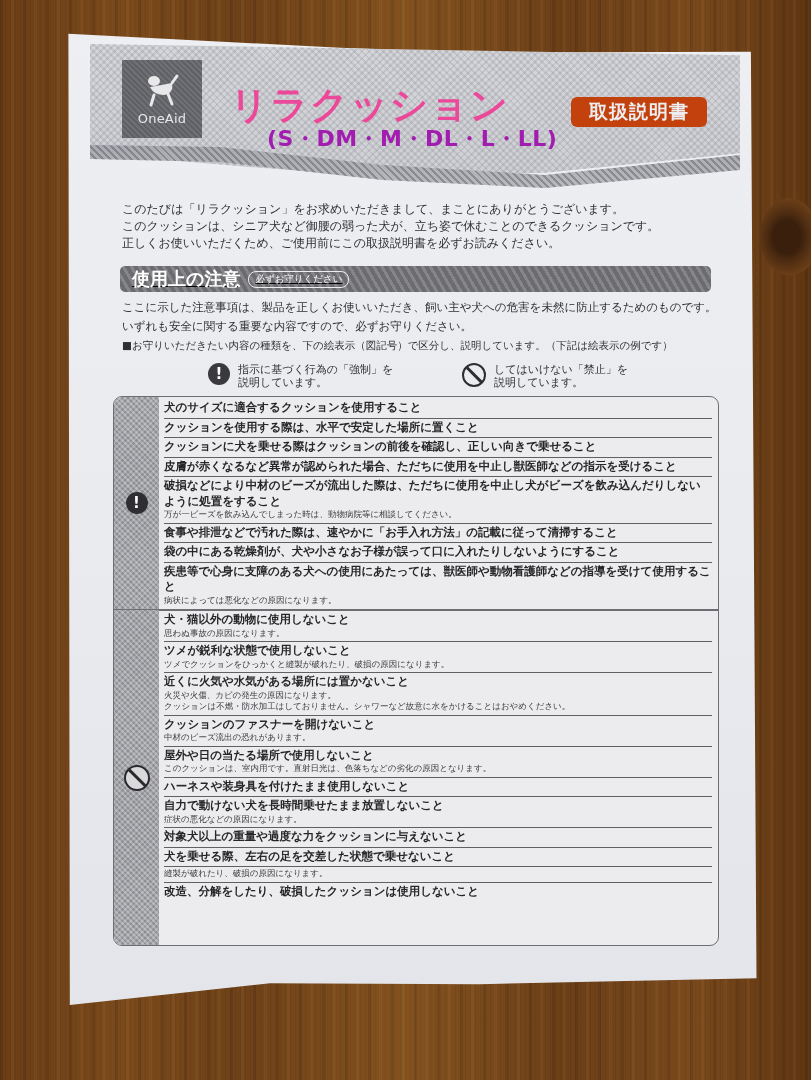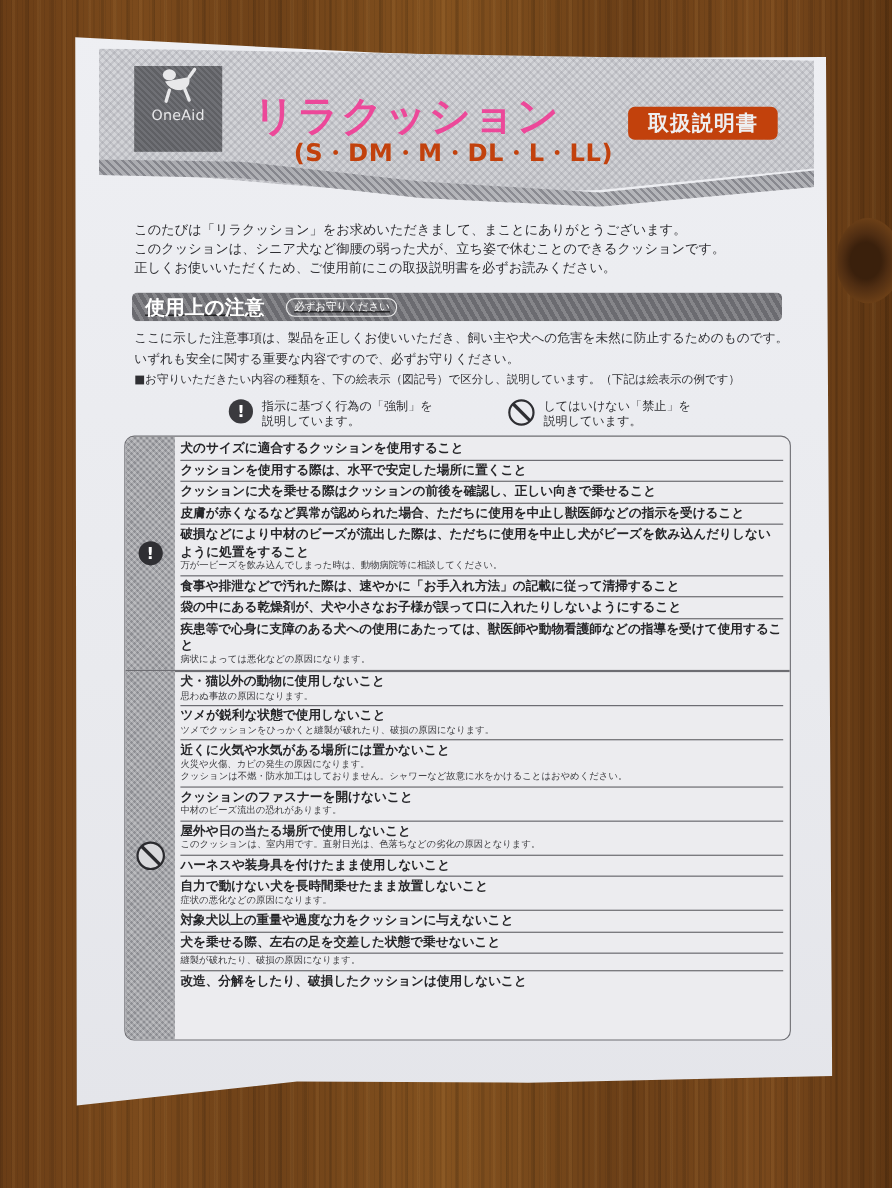--- a/index.html
+++ b/index.html
@@ -35,47 +35,47 @@
     background:
       repeating-linear-gradient(45deg, rgba(60,60,70,0.35) 0 2px, rgba(255,255,255,0) 2px 5px),
       linear-gradient(180deg,#a8a9ae,#b9babe);
     clip-path: polygon(0 10%, 20% 14%, 45% 50%, 70% 70%, 100% 30%, 100% 60%, 70% 96%, 45% 80%, 20% 44%, 0 38%);
   }
   .logo {
     position:absolute; left:122px; top:60px; width:80px; height:78px;
     background:
       repeating-linear-gradient(45deg, rgba(0,0,0,0.14) 0 2px, rgba(0,0,0,0) 2px 4px),
       #6f7075;
-    display:flex; flex-direction:column; align-items:center; justify-content:flex-start;
+    display:flex; flex-direction:column; align-items:center; justify-content:center;
   }
   .logo-text { color:#e8e8ea; font-size:13px; margin-top:2px; letter-spacing:0.2px; }
   .title {
     position:absolute; left:230px; top:80px; font-size:38px; font-weight:bold; color:#ec4899; letter-spacing:1px;
   }
   .subtitle {
-    position:absolute; left:267px; top:124px; font-size:22px; font-weight:bold; color:#c2410c; letter-spacing:0.5px;
+    position:absolute; left:267px; top:124px; font-size:22px; font-weight:bold; color:#a21caf; letter-spacing:0.5px;
   }
   .manual-badge {
     position:absolute; left:571px; top:97px; width:136px; height:30px; border-radius:6px;
     background:#c2410c; color:#eeeef0; font-weight:bold; font-size:19px;
     display:flex; align-items:center; justify-content:center; letter-spacing:1px;
   }
 
   .intro { position:absolute; left:122px; top:201px; font-size:12px; color:#2f2f33; line-height:17px; }
 
   .section-bar {
     position:absolute; left:120px; top:266px; width:591px; height:26px; border-radius:5px;
     background:
       repeating-linear-gradient(60deg, rgba(255,255,255,0.18) 0 3px, rgba(0,0,0,0) 3px 7px),
       #6b6b70;
     display:flex; align-items:center;text-decoration:underline;
   }
   .section-title { color:#fff; font-weight:bold; font-size:18px; margin-left:12px; }
   .section-tag {
-    margin-left:20px; border:1px solid #eee; border-radius:8px; color:#fff; font-size:9.5px; padding:1px 6px;
+    margin-left:8px; border:1px solid #eee; border-radius:8px; color:#fff; font-size:9.5px; padding:1px 6px;
   }
   .caution-text { position:absolute; left:122px; top:298px; font-size:11.5px; color:#2f2f33; line-height:19px; }
 
   .legend-row { position:absolute; top:363px; display:flex; align-items:flex-start; font-size:11px; color:#2f2f33; line-height:13px; }
   .icon-mand { width:22px; height:22px; border-radius:50%; background:#3a3a3e; color:#fff; font-weight:bold; font-size:15px; display:flex; align-items:center; justify-content:center; margin-right:8px; }
   .icon-proh { width:20px; height:20px; border-radius:50%; border:2.5px solid #2e2e32; position:relative; margin-right:8px; }
   .icon-proh::after { content:""; position:absolute; left:50%; top:-1px; width:2.5px; height:22px; background:#2e2e32; transform:translateX(-50%) rotate(-45deg); }
 
   
   .table {

